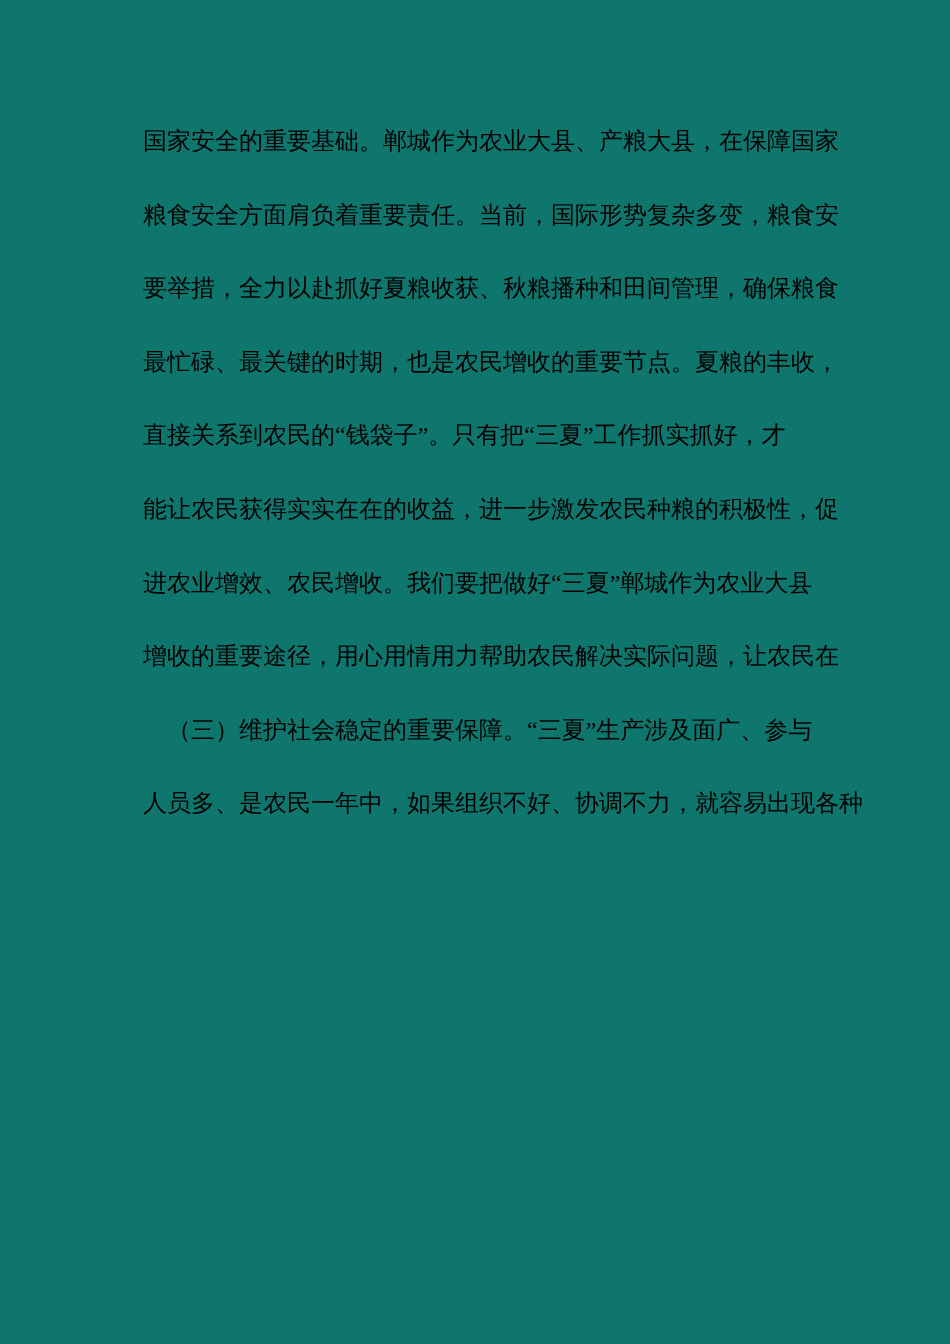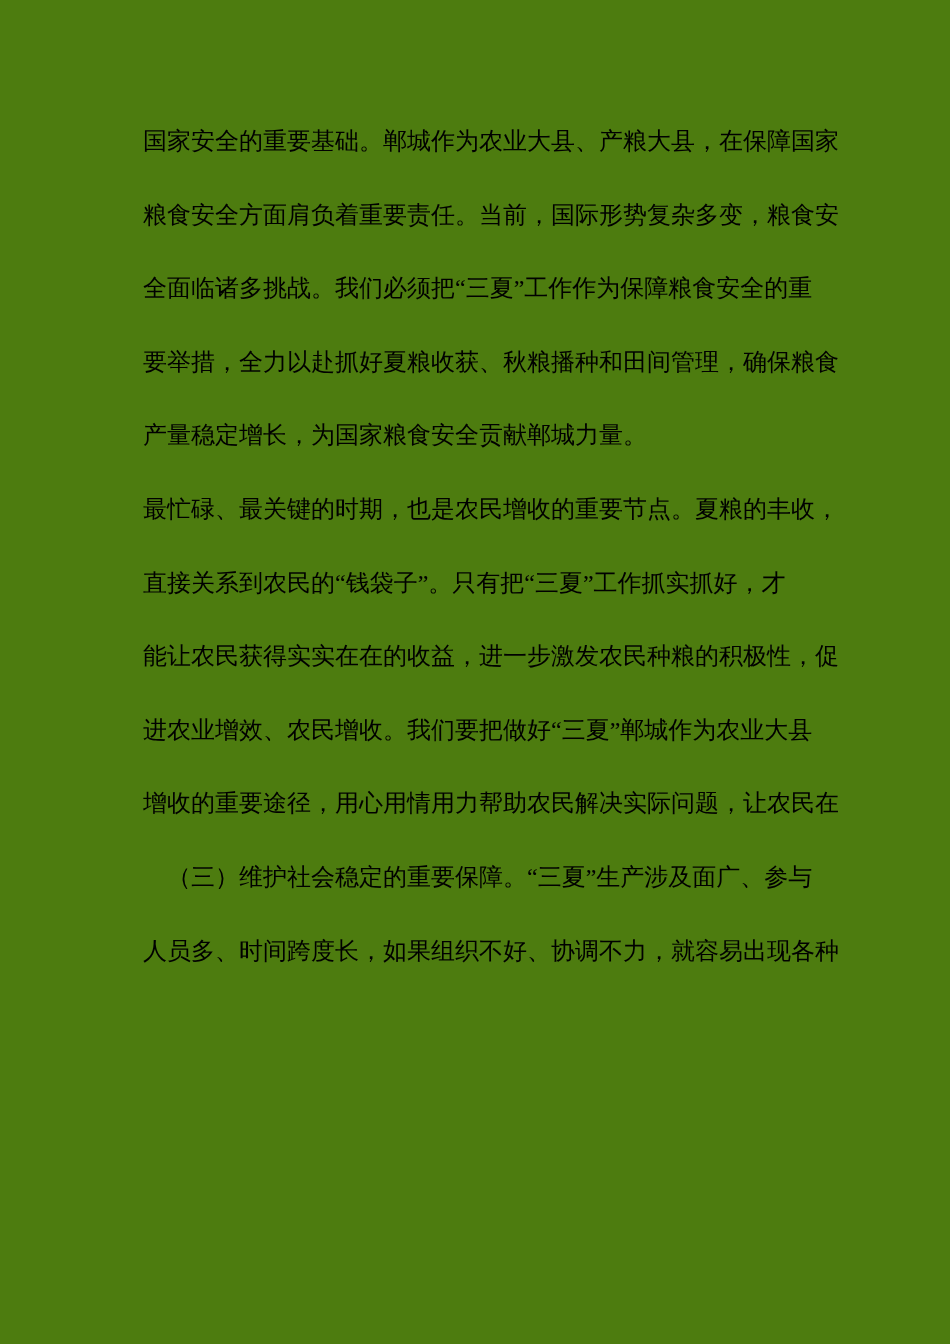--- a/index.html
+++ b/index.html
@@ -4,21 +4,21 @@
 <style>
   html, body {
     margin: 0;
     padding: 0;
     background: #ffffff;
   }
   .page {
     position: relative;
     width: 950px;
     height: 1344px;
-    background: #4d7c0f;
+    background: #0f766e;
     overflow: hidden;
   }
   .text-block {
     position: absolute;
     left: 143px;
     top: 105px;
     width: 720px;
     color: #000000;
     font-family: "Liberation Serif", "DejaVu Serif", serif;
     font-size: 24px;
@@ -38,29 +38,27 @@
   }
 </style>
 </head>
 <body>
 
 <div class="page">
   <div class="text-block" id="doc-body">
       <div class="paragraph">
         <div class="line">国家安全的重要基础。郸城作为农业大县、产粮大县，在保障国家</div>
         <div class="line">粮食安全方面肩负着重要责任。当前，国际形势复杂多变，粮食安</div>
-        <div class="line">全面临诸多挑战。我们必须把“三夏”工作作为保障粮食安全的重</div>
         <div class="line">要举措，全力以赴抓好夏粮收获、秋粮播种和田间管理，确保粮食</div>
-        <div class="line">产量稳定增长，为国家粮食安全贡献郸城力量。</div>
       </div>
       <div class="paragraph">
         <div class="line">最忙碌、最关键的时期，也是农民增收的重要节点。夏粮的丰收，</div>
         <div class="line">直接关系到农民的“钱袋子”。只有把“三夏”工作抓实抓好，才</div>
         <div class="line">能让农民获得实实在在的收益，进一步激发农民种粮的积极性，促</div>
         <div class="line">进农业增效、农民增收。我们要把做好“三夏”郸城作为农业大县</div>
         <div class="line">增收的重要途径，用心用情用力帮助农民解决实际问题，让农民在</div>
       </div>
       <div class="paragraph">
         <div class="line first-indent">（三）维护社会稳定的重要保障。“三夏”生产涉及面广、参与</div>
-        <div class="line">人员多、时间跨度长，如果组织不好、协调不力，就容易出现各种</div>
+        <div class="line">人员多、是农民一年中，如果组织不好、协调不力，就容易出现各种</div>
       </div>
     </div>
 </div>
 
 </body></html>

